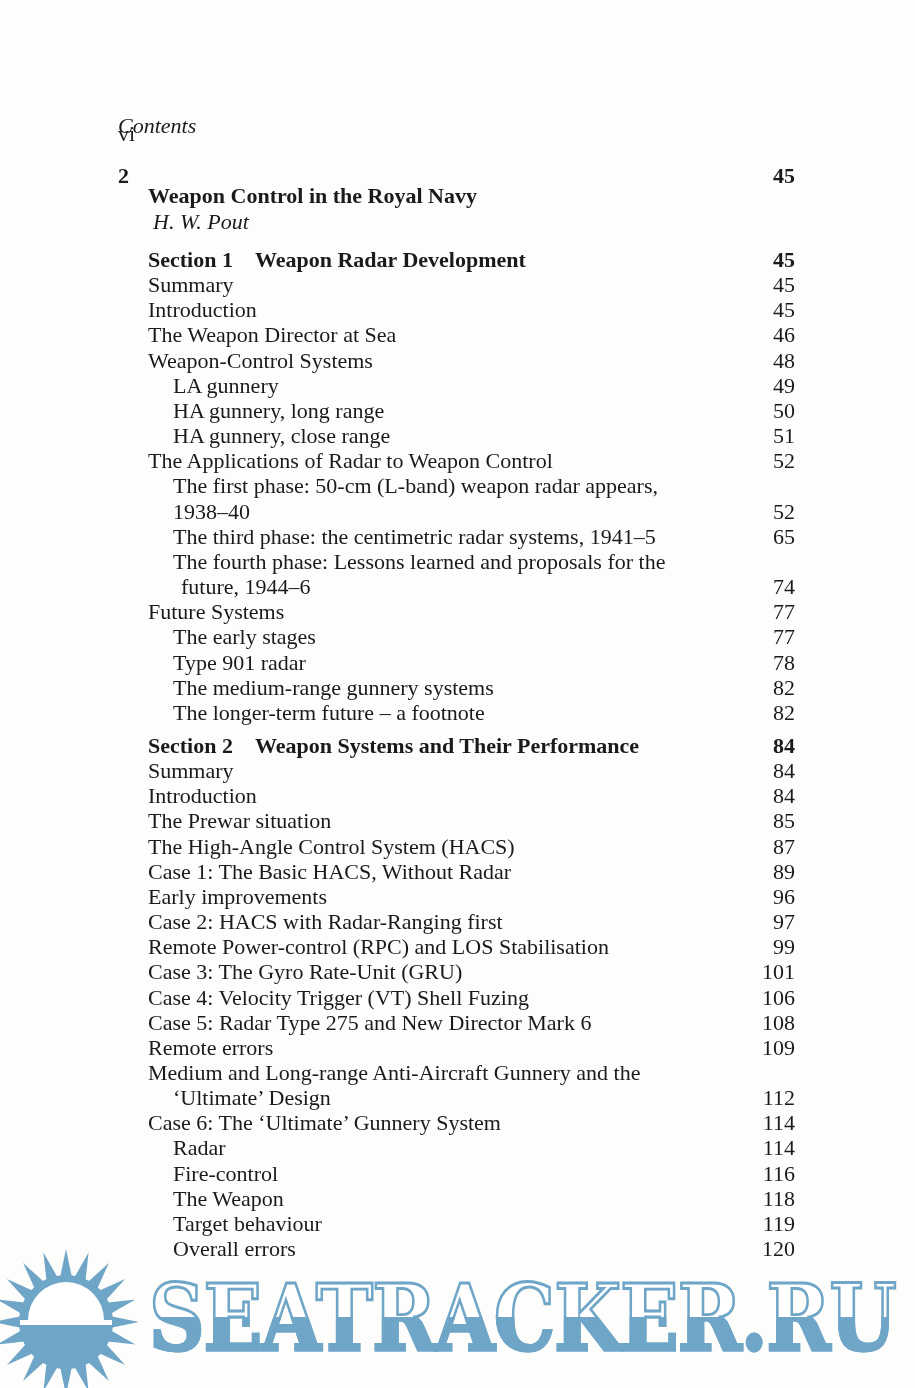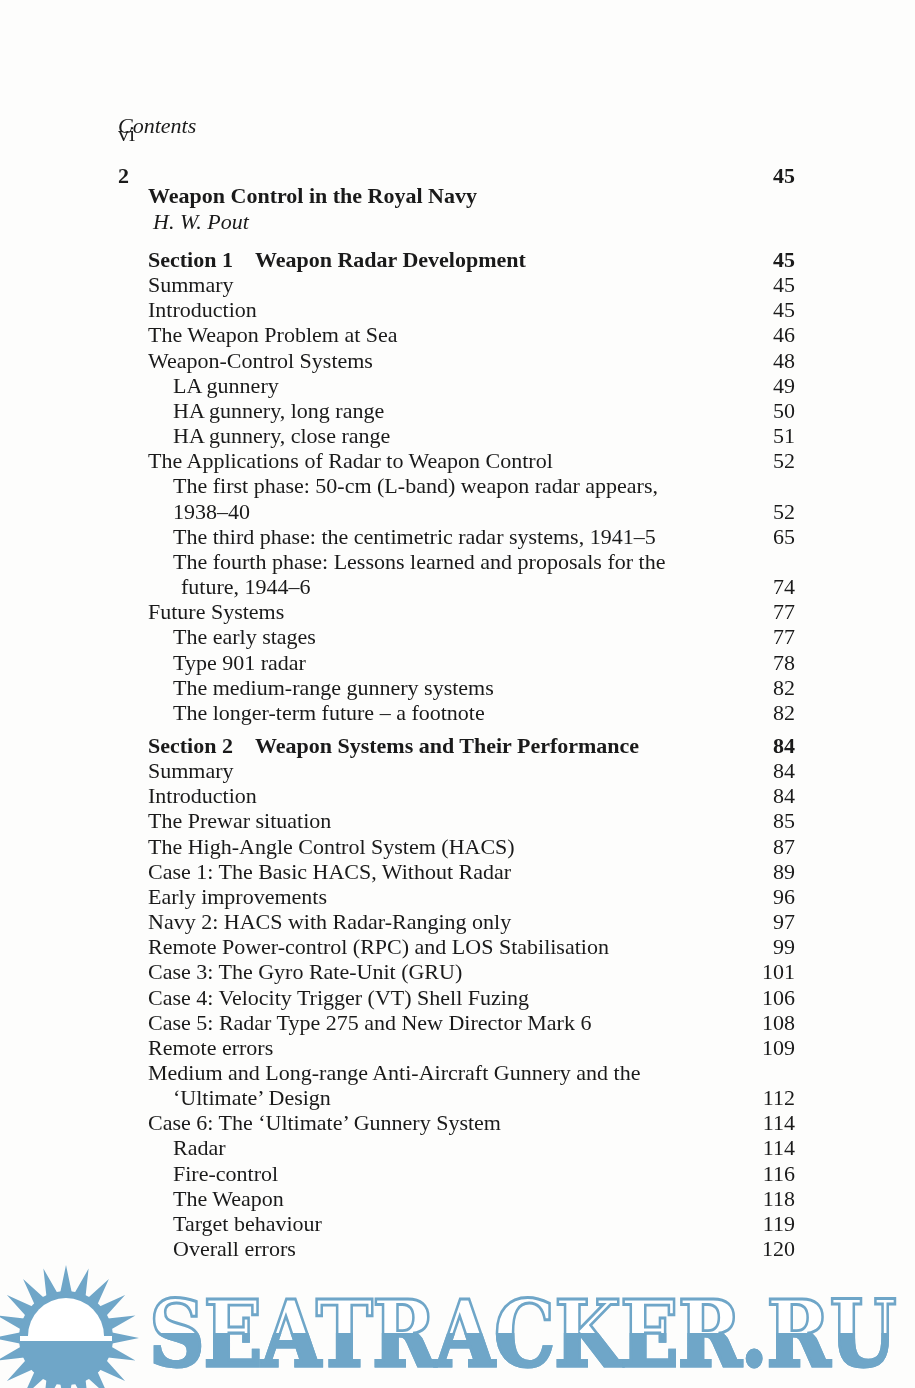--- a/index.html
+++ b/index.html
@@ -64,21 +64,21 @@
   .toc-label { white-space: pre-wrap; }
   .toc-row.i0 .toc-label { padding-left: 30px; }
   .toc-row.i1 .toc-label { padding-left: 55px; }
   .toc-row.i2 .toc-label { padding-left: 63px; }
   .toc-page { margin-left: auto; padding-left: 12px; text-align: right; }
 
   
   .watermark {
     position: absolute;
     left: 0;
-    top: 16px;
+    top: 0;
     width: 915px;
     height: 1072px;
     pointer-events: none;
   }
   .wm-sun {
     position: absolute;
     left: -9px;
     top: 1247px;
     width: 150px;
     height: 150px;
@@ -129,21 +129,21 @@
         </div>
         <div class="toc-row i0">
           <span class="toc-label">Summary</span>
           <span class="toc-page">45</span>
         </div>
         <div class="toc-row i0">
           <span class="toc-label">Introduction</span>
           <span class="toc-page">45</span>
         </div>
         <div class="toc-row i0">
-          <span class="toc-label">The Weapon Problem at Sea</span>
+          <span class="toc-label">The Weapon Director at Sea</span>
           <span class="toc-page">46</span>
         </div>
         <div class="toc-row i0">
           <span class="toc-label">Weapon-Control Systems</span>
           <span class="toc-page">48</span>
         </div>
         <div class="toc-row i1">
           <span class="toc-label">LA gunnery</span>
           <span class="toc-page">49</span>
         </div>
@@ -221,21 +221,21 @@
         </div>
         <div class="toc-row i0">
           <span class="toc-label">Case 1: The Basic HACS, Without Radar</span>
           <span class="toc-page">89</span>
         </div>
         <div class="toc-row i0">
           <span class="toc-label">Early improvements</span>
           <span class="toc-page">96</span>
         </div>
         <div class="toc-row i0">
-          <span class="toc-label">Navy 2: HACS with Radar-Ranging only</span>
+          <span class="toc-label">Case 2: HACS with Radar-Ranging first</span>
           <span class="toc-page">97</span>
         </div>
         <div class="toc-row i0">
           <span class="toc-label">Remote Power-control (RPC) and LOS Stabilisation</span>
           <span class="toc-page">99</span>
         </div>
         <div class="toc-row i0">
           <span class="toc-label">Case 3: The Gyro Rate-Unit (GRU)</span>
           <span class="toc-page">101</span>
         </div>

